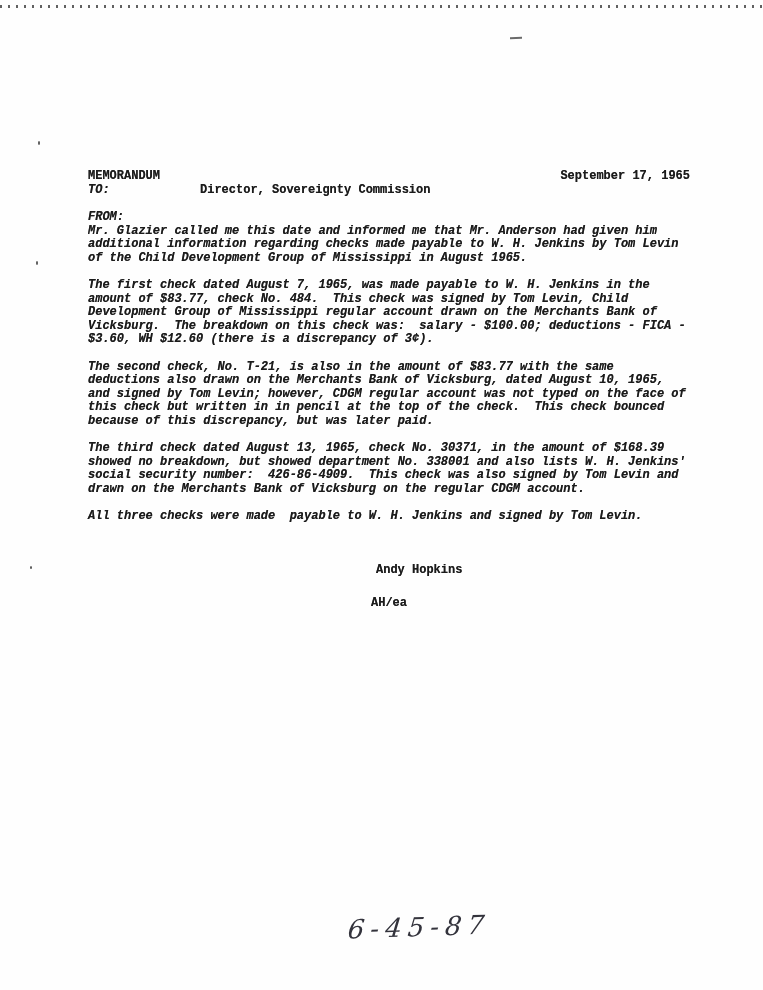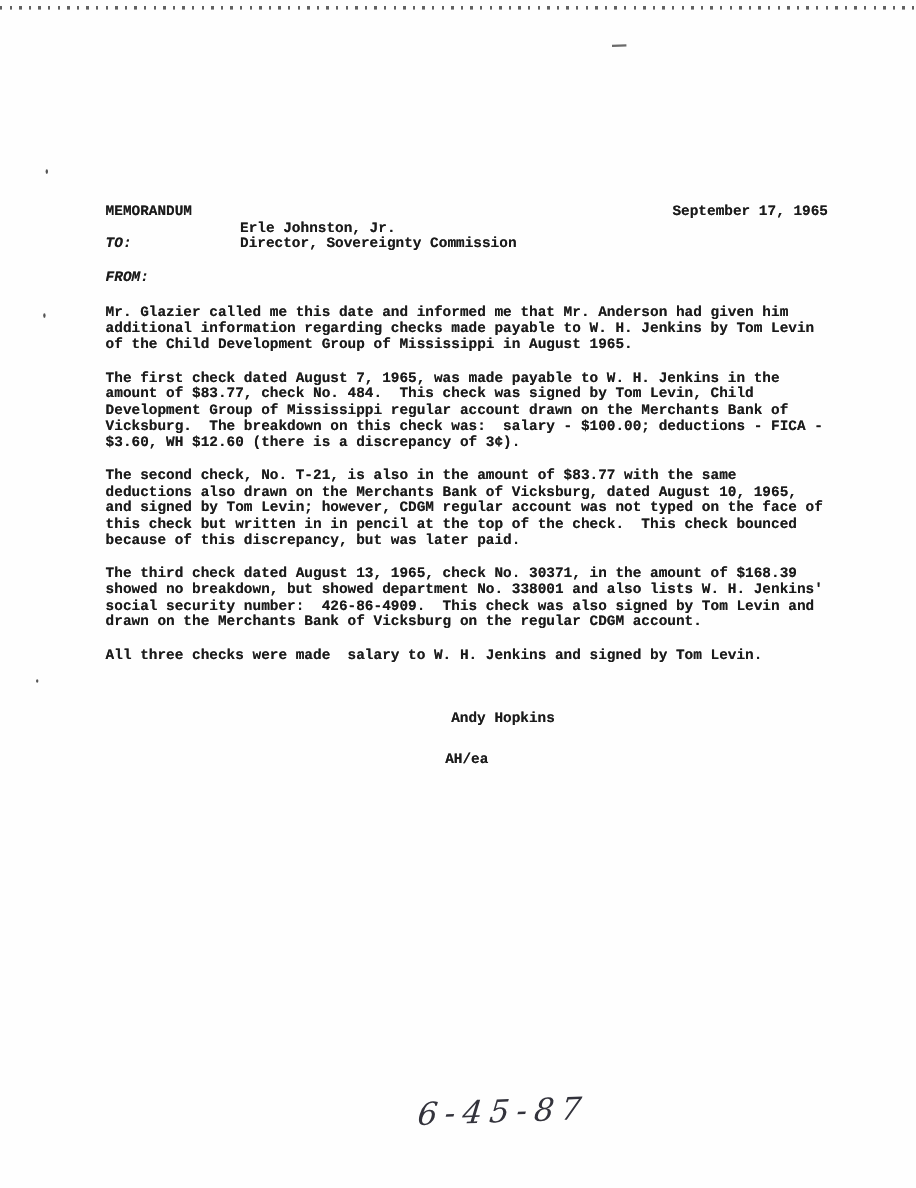--- a/index.html
+++ b/index.html
@@ -30,21 +30,21 @@
     position:absolute;left:88px;top:170px;width:602px;
     font-size:12px;line-height:13.5px;font-weight:700;
     text-shadow:0 0 .4px rgba(20,20,20,.7);
   }
   .memo-header{display:flex;justify-content:space-between;align-items:flex-start;}
   .row{display:flex;}
   .lbl{width:112px;flex:0 0 112px;font-style:italic;}
   .val{flex:1;}
   .to-block{margin-top:0;}
   .from-row{margin-top:14px;align-items:center;}
-  .body-paras{margin-top:16px;}
+  .body-paras{margin-top:0;font-style:italic;}
   .para{
     margin:0 0 14px 0;
     white-space:pre-wrap;
   }
   .signature{
     margin-top:40px;margin-left:288px;
   }
   .initials{
     margin-top:20px;
     text-align:center;
@@ -70,38 +70,37 @@
 <div class="memo">
 
   <div class="memo-header">
     <span>MEMORANDUM</span>
     <span>September 17, 1965</span>
   </div>
 
   <div class="to-block">
     <div class="row">
       <div class="lbl"></div>
-      <div class="val">Erle Johnston, Jr.</div>
     </div>
     <div class="row">
       <div class="lbl">TO:</div>
       <div class="val">Director, Sovereignty Commission</div>
     </div>
   </div>
 
   <div class="row from-row">
     <div class="lbl">FROM:</div>
   </div>
 
   <div class="body-paras">
     <p class="para">Mr. Glazier called me this date and informed me that Mr. Anderson had given him additional information regarding checks made payable to W. H. Jenkins by Tom Levin of the Child Development Group of Mississippi in August 1965.</p>
     <p class="para">The first check dated August 7, 1965, was made payable to W. H. Jenkins in the amount of $83.77, check No. 484.  This check was signed by Tom Levin, Child Development Group of Mississippi regular account drawn on the Merchants Bank of Vicksburg.  The breakdown on this check was:  salary - $100.00; deductions - FICA - $3.60, WH $12.60 (there is a discrepancy of 3¢).</p>
     <p class="para">The second check, No. T-21, is also in the amount of $83.77 with the same deductions also drawn on the Merchants Bank of Vicksburg, dated August 10, 1965, and signed by Tom Levin; however, CDGM regular account was not typed on the face of this check but written in in pencil at the top of the check.  This check bounced because of this discrepancy, but was later paid.</p>
     <p class="para">The third check dated August 13, 1965, check No. 30371, in the amount of $168.39 showed no breakdown, but showed department No. 338001 and also lists W. H. Jenkins' social security number:  426-86-4909.  This check was also signed by Tom Levin and drawn on the Merchants Bank of Vicksburg on the regular CDGM account.</p>
-    <p class="para">All three checks were made  salary to W. H. Jenkins and signed by Tom Levin.</p>
+    <p class="para">All three checks were made  payable to W. H. Jenkins and signed by Tom Levin.</p>
   </div>
 
   <div class="signature">Andy Hopkins</div>
 
   <div class="initials">AH/ea</div>
 
 </div>
 
 <div class="handwritten">6-45-87</div>
 

